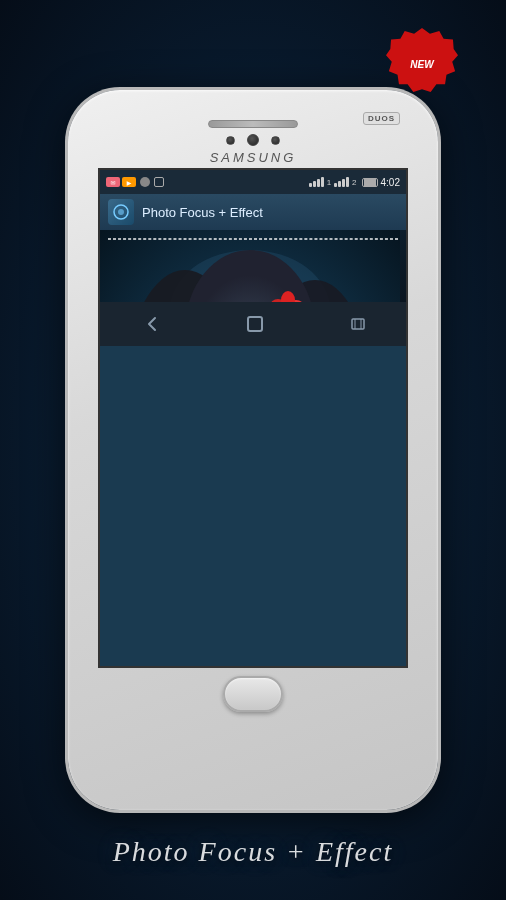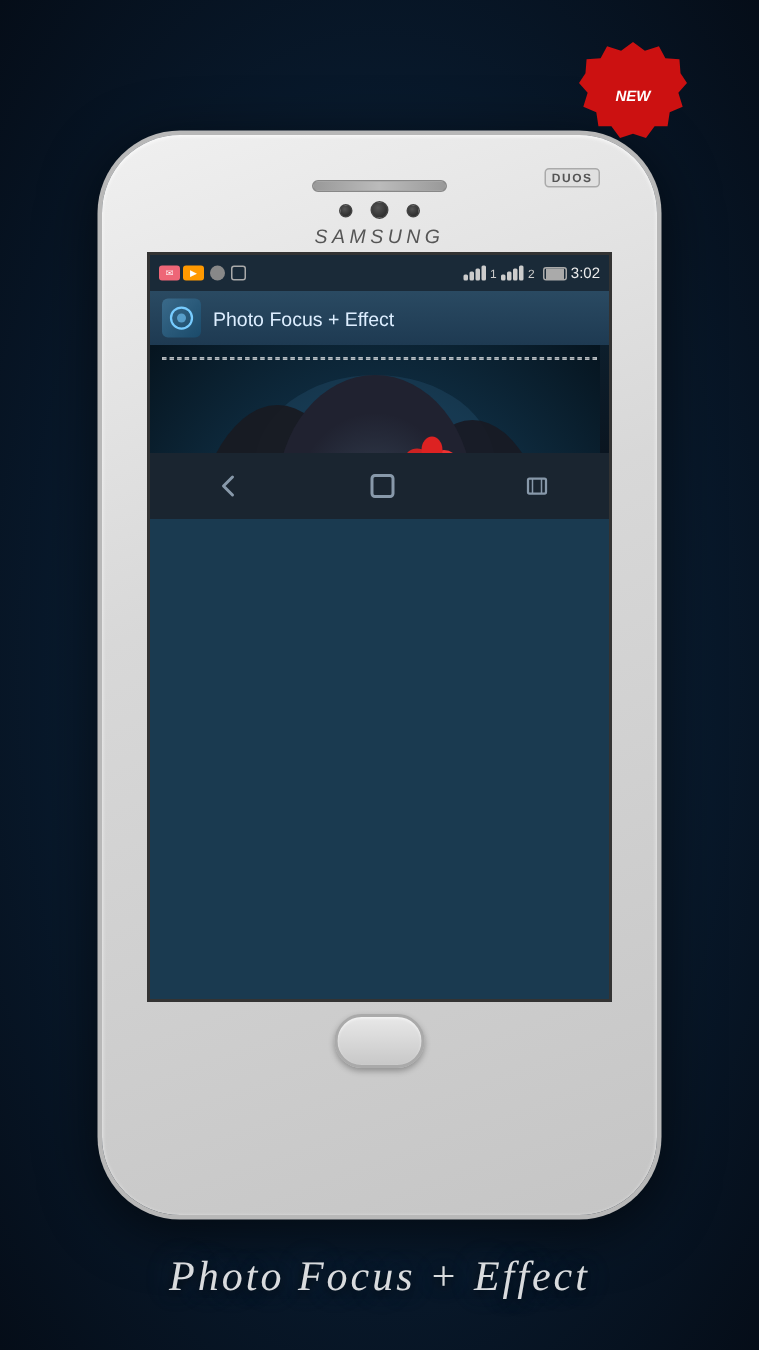--- a/index.html
+++ b/index.html
@@ -393,21 +393,21 @@
           <div class="signal-bars">
             <div class="signal-bar" style="height:4px;"></div>
             <div class="signal-bar" style="height:6px;"></div>
             <div class="signal-bar" style="height:8px;"></div>
             <div class="signal-bar" style="height:10px;"></div>
           </div>
           <div style="font-size:8px;color:#ccc;">2</div>
           <div style="display:flex;align-items:center;border:1px solid #aaa;border-radius:2px;padding:0 1px;height:9px;margin-left:2px;">
             <div style="width:12px;height:7px;background:#aaa;"></div>
           </div>
-          <div class="time-text">3:02</div>
+          <div class="time-text">4:02</div>
         </div>
       </div>
 
       <div class="app-title-bar">
         <div class="app-icon-box">
           <svg width="18" height="18" viewBox="0 0 18 18">
             <circle cx="9" cy="9" r="7" fill="none" stroke="#7cf" stroke-width="1.5"></circle>
             <circle cx="9" cy="9" r="3" fill="#7cf" opacity="0.6"></circle>
           </svg>
         </div>

